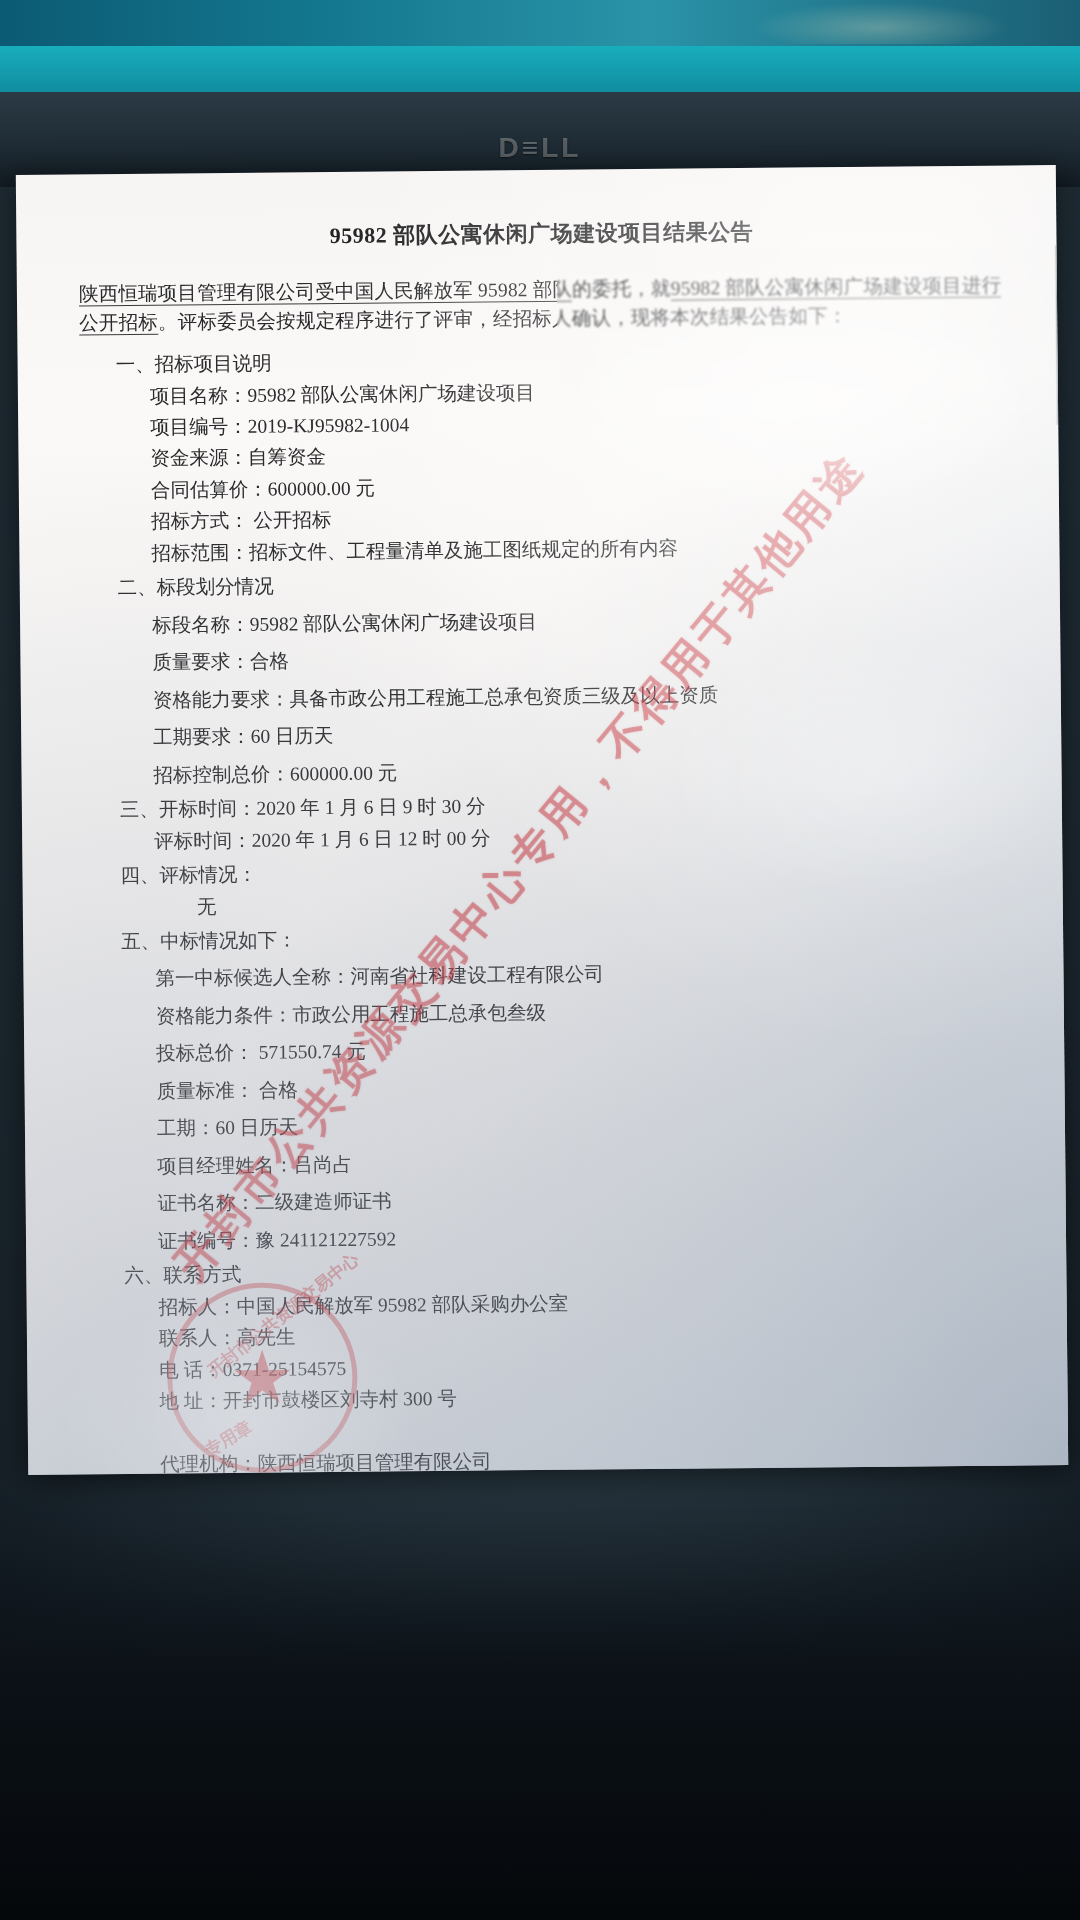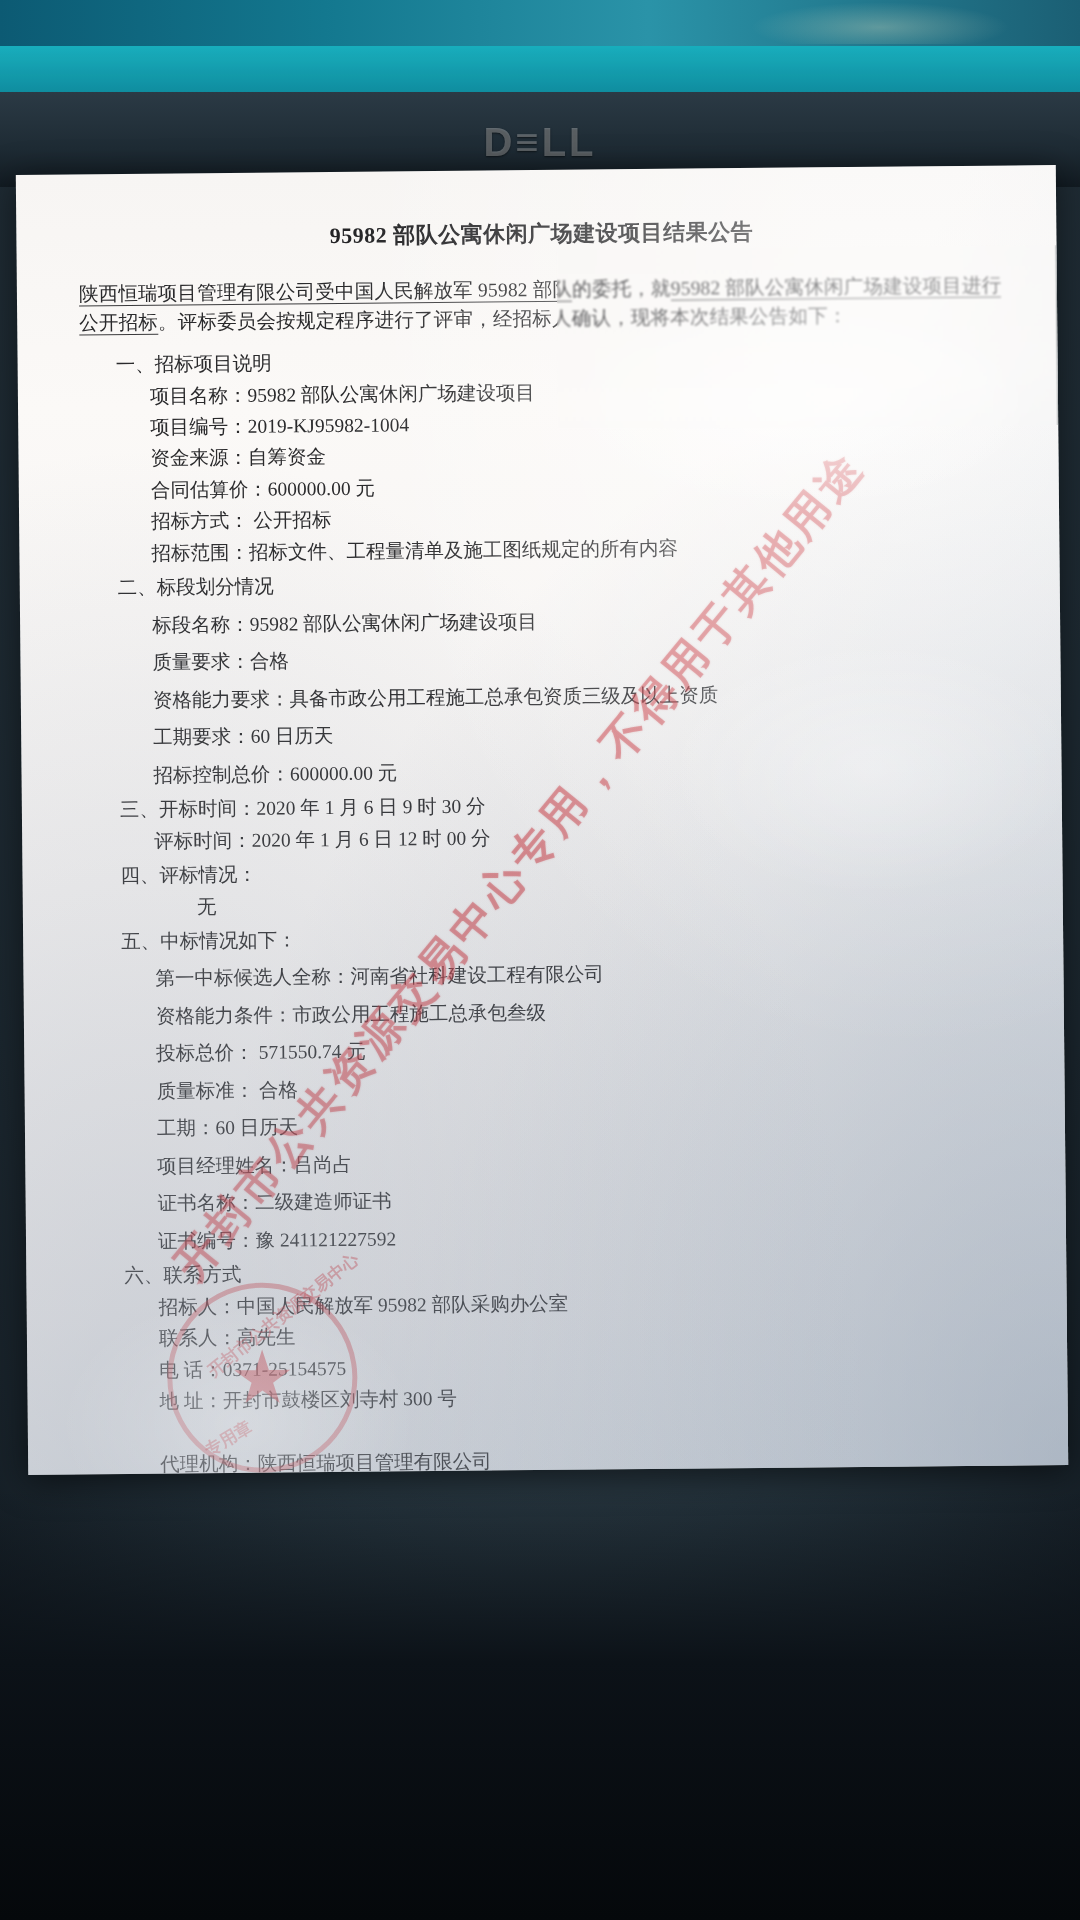--- a/index.html
+++ b/index.html
@@ -56,24 +56,24 @@
     position: absolute;
     left: 0; top: 92px; width: 1080px; height: 1828px;
     background:
       radial-gradient(ellipse at 50% 0%, #3b4a55 0%, #23313a 60%, #121a21 100%);
   }
   .bezel {
     position: absolute; left: 0; top: 92px; width: 1080px; height: 95px;
     background: linear-gradient(180deg,#2b3a45 0%,#1e2b34 60%,#121b22 100%);
   }
   .dell-logo {
-    position: absolute; left: 50%; top: 120px; transform: translateX(-50%);
+    position: absolute; left: 50%; top: 132px; transform: translateX(-50%);
     color: rgba(255,255,255,.30);
     font-family: "Liberation Sans", sans-serif;
-    font-size: 40px; letter-spacing: 3px; font-weight: bold;
+    font-size: 28px; letter-spacing: 3px; font-weight: bold;
     text-shadow: 0 1px 2px rgba(0,0,0,.5);
   }
   .desk {
     position: absolute; left: 0; bottom: 0; width: 1080px; height: 430px;
     background: linear-gradient(180deg, rgba(12,18,24,.0) 0%, #0c1218 40%, #05080b 100%);
   }
 
   
   #paper {
     position: absolute;

